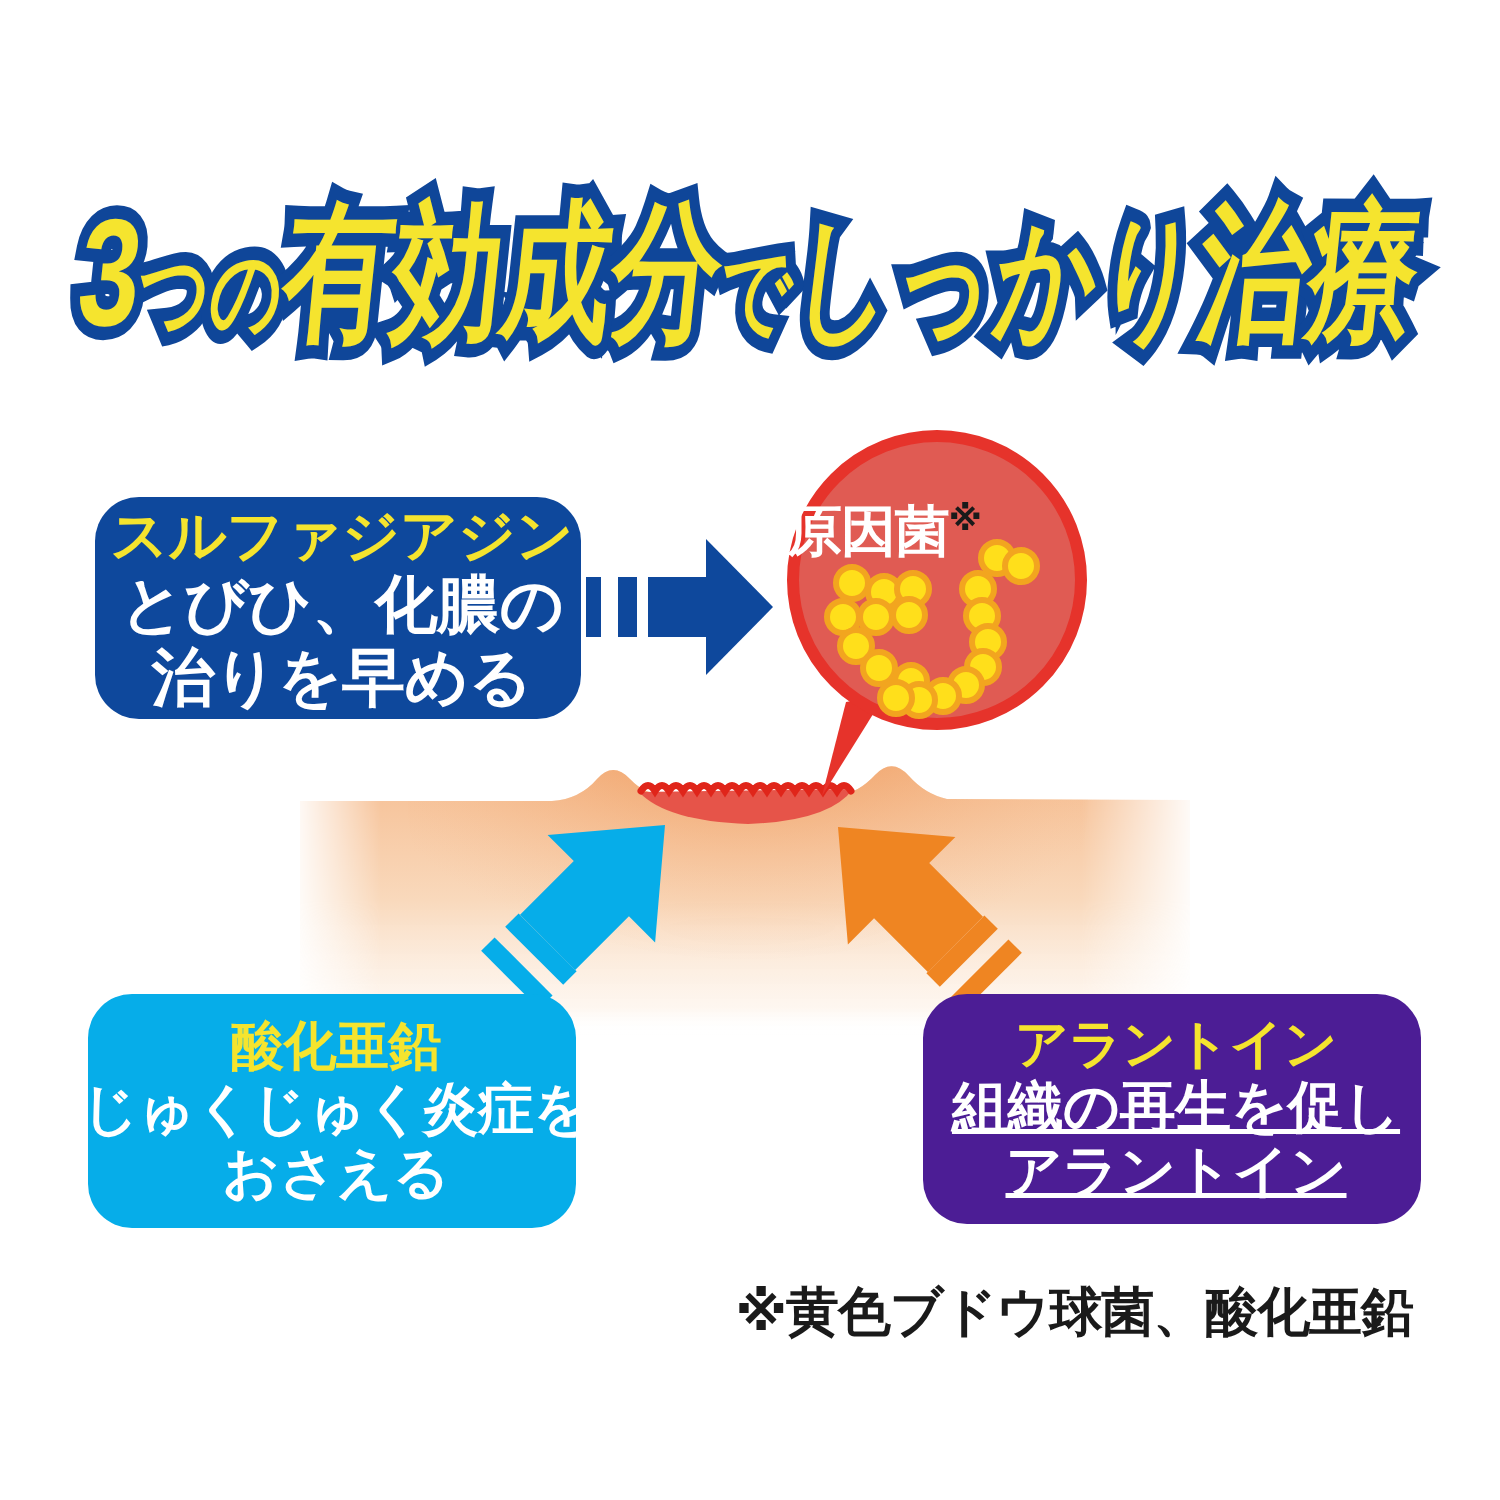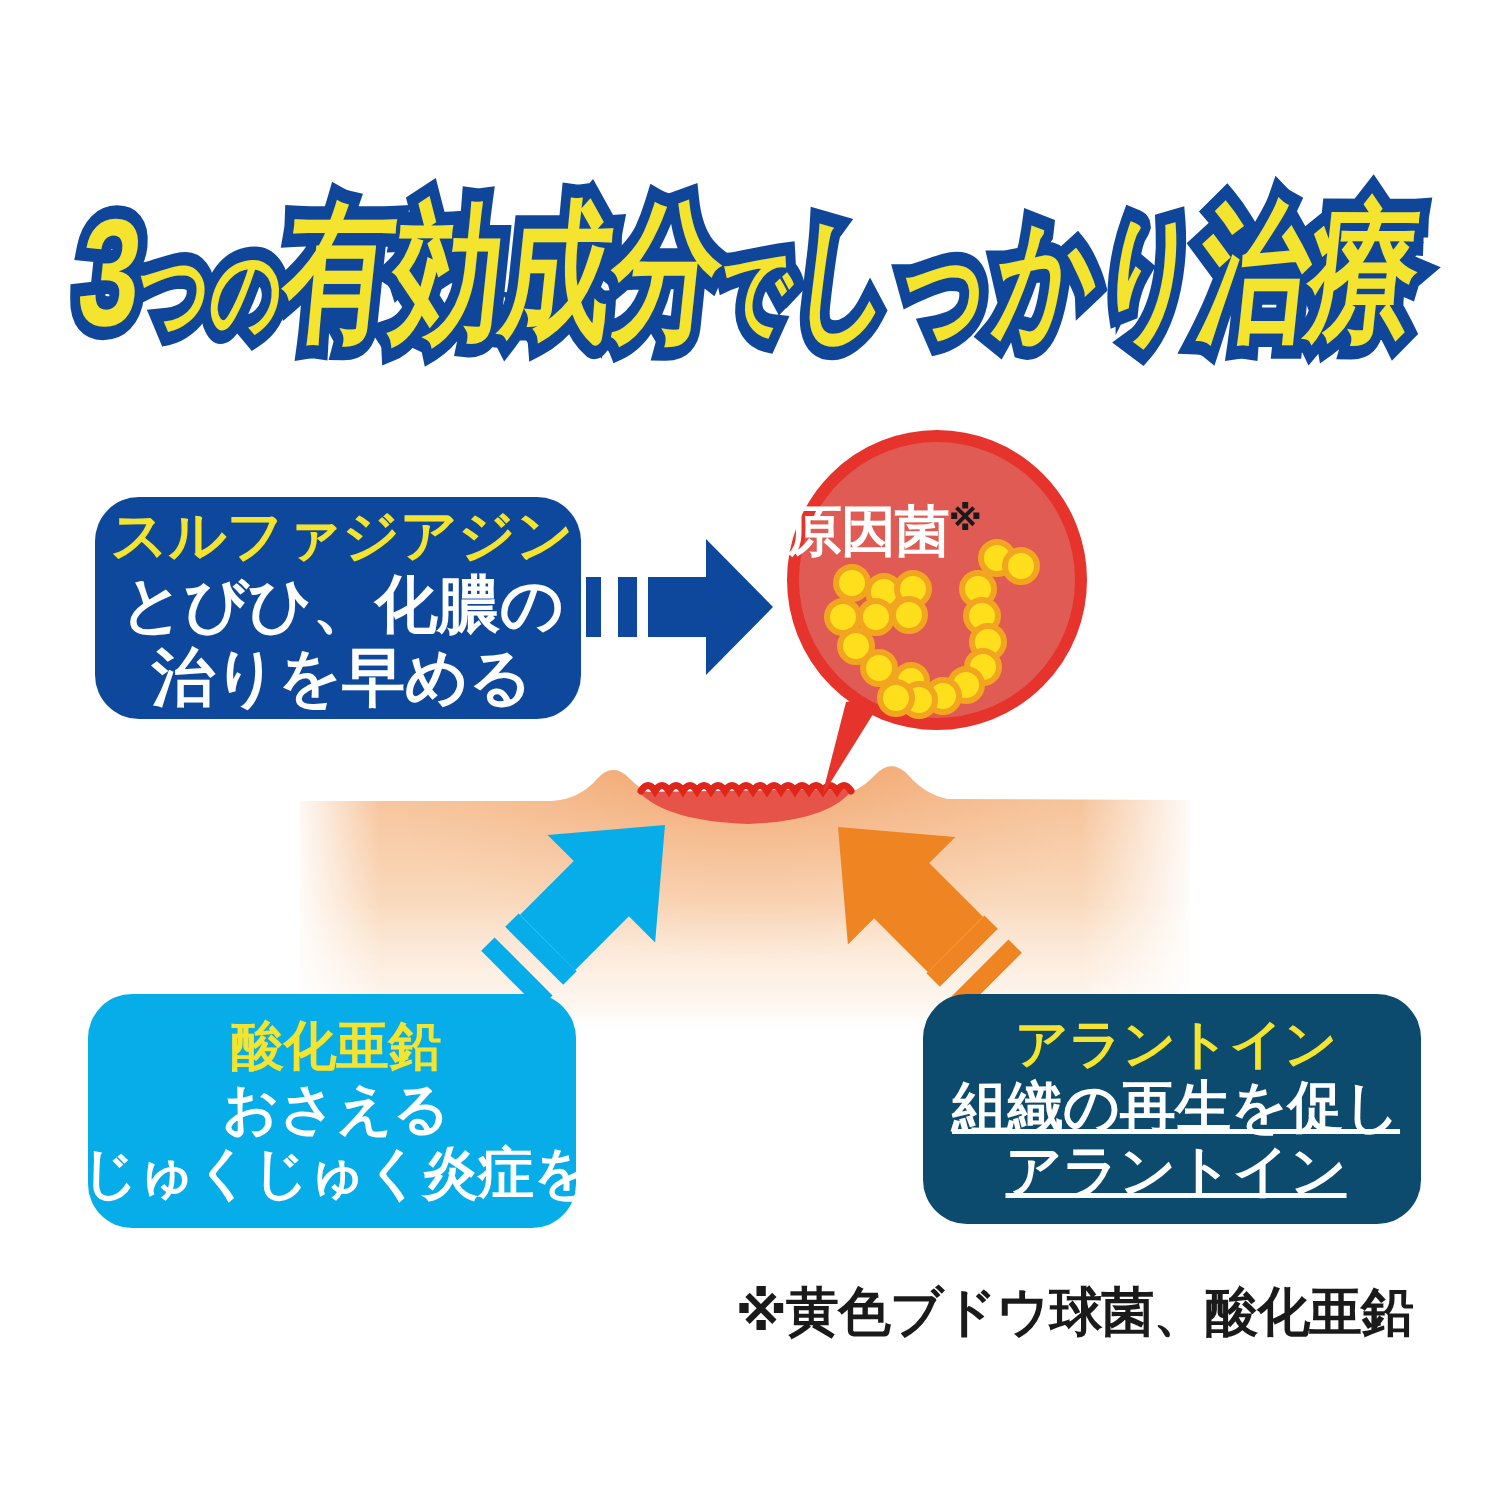--- a/index.html
+++ b/index.html
@@ -24,21 +24,21 @@
   .s-sm{font-size:98px;}
 
   
   .box{
     position:absolute;border-radius:44px;display:flex;flex-direction:column;
     justify-content:center;align-items:center;text-align:center;
     font-weight:bold;line-height:1.15;letter-spacing:-0.03em;white-space:nowrap;padding-left:8px;
   }
   .box-blue{left:95px;top:497px;width:478px;height:222px;background:#0e489c;}
   .box-cyan{left:88px;top:994px;width:480px;height:234px;background:#06ade9;}
-  .box-orange{left:923px;top:994px;width:490px;height:230px;background:#0c4a6e;}
+  .box-orange{left:923px;top:994px;width:490px;height:230px;background:#4c1d95;}
   .box-name{color:#f5e42e;}
   .box-desc{color:#ffffff;}
   .box-blue .box-name{font-size:57px;}
   .box-blue .box-desc{font-size:63px;}
   .box-cyan .box-name{font-size:53px;}
   .box-cyan .box-desc{font-size:56px;}
   .box-orange .box-name{font-size:53px;}
   .box-orange .box-desc{font-size:56px;text-decoration:underline;}
 
   
@@ -160,22 +160,22 @@
   </div>
 
   <div class="box box-blue">
     <div class="box-name">スルファジアジン</div>
     <div class="box-desc">とびひ、化膿の</div>
     <div class="box-desc">治りを早める</div>
   </div>
 
   <div class="box box-cyan">
     <div class="box-name">酸化亜鉛</div>
+    <div class="box-desc">じゅくじゅく炎症を</div>
     <div class="box-desc">おさえる</div>
-    <div class="box-desc">じゅくじゅく炎症を</div>
   </div>
 
   <div class="box box-orange">
     <div class="box-name">アラントイン</div>
     <div class="box-desc">組織の再生を促し</div>
     <div class="box-desc">アラントイン</div>
   </div>
 
   <div class="footnote">※黄色ブドウ球菌、酸化亜鉛</div>
 

